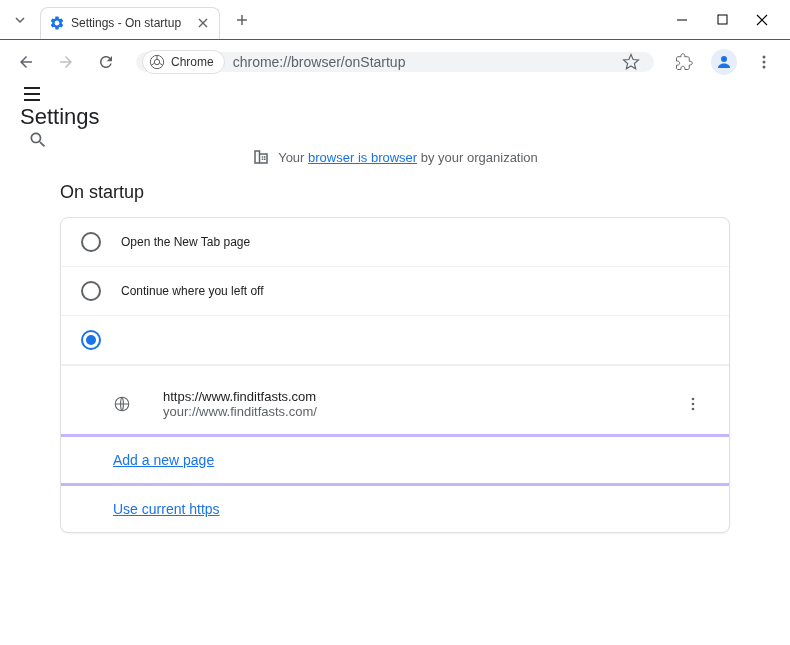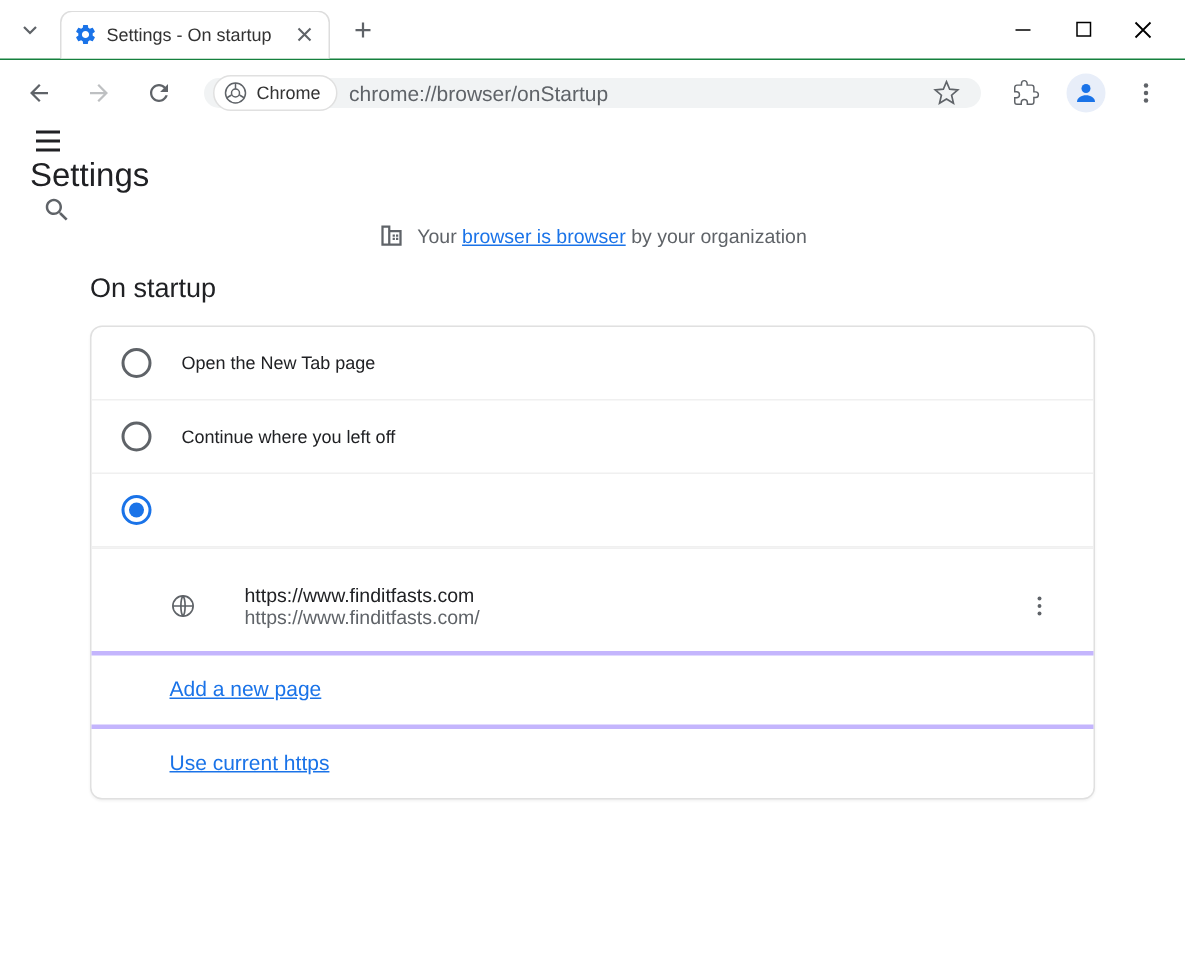--- a/index.html
+++ b/index.html
@@ -200,21 +200,21 @@
     </div>
     <div class="page-entry">
       <span class="globe-icon">
         <svg width="18" height="18" viewBox="0 0 24 24">
             <circle cx="12" cy="12" r="9" fill="none" stroke="#5f6368" stroke-width="1.5"></circle>
             <path d="M3 12h18M12 3c2.5 3 2.5 15 0 18M12 3c-2.5 3-2.5 15 0 18" fill="none" stroke="#5f6368" stroke-width="1.5"></path>
           </svg>
       </span>
       <div class="page-info">
         <div class="page-title">https://www.finditfasts.com</div>
-        <div class="page-url">https://www.finditfasts.com/</div>
+        <div class="page-url">your://www.finditfasts.com/</div>
       </div>
       <div class="more-btn">
         <svg width="16" height="16" viewBox="0 0 16 16">
             <circle cx="8" cy="3" r="1.3" fill="#5f6368"></circle>
             <circle cx="8" cy="8" r="1.3" fill="#5f6368"></circle>
             <circle cx="8" cy="13" r="1.3" fill="#5f6368"></circle>
           </svg>
       </div>
     </div>
     <div class="link-row">

